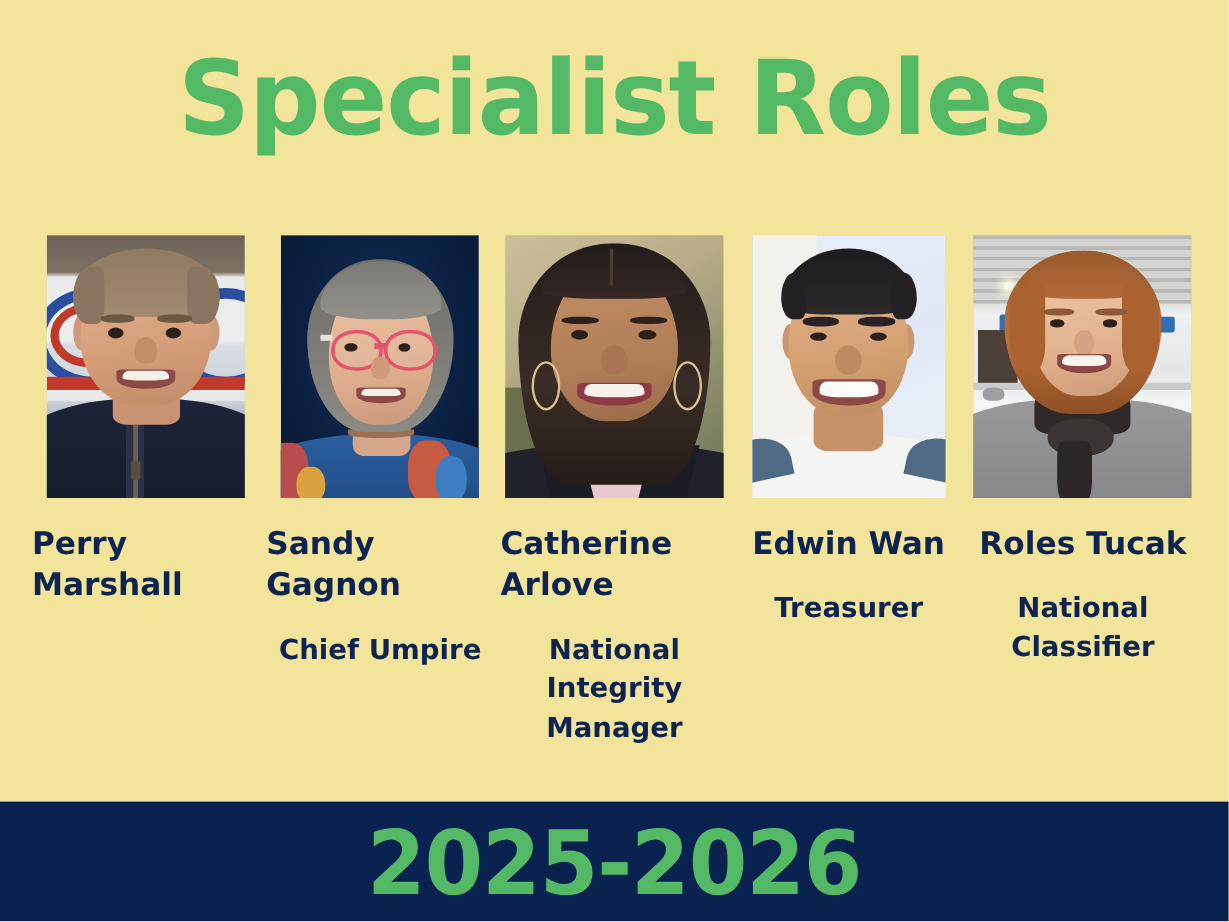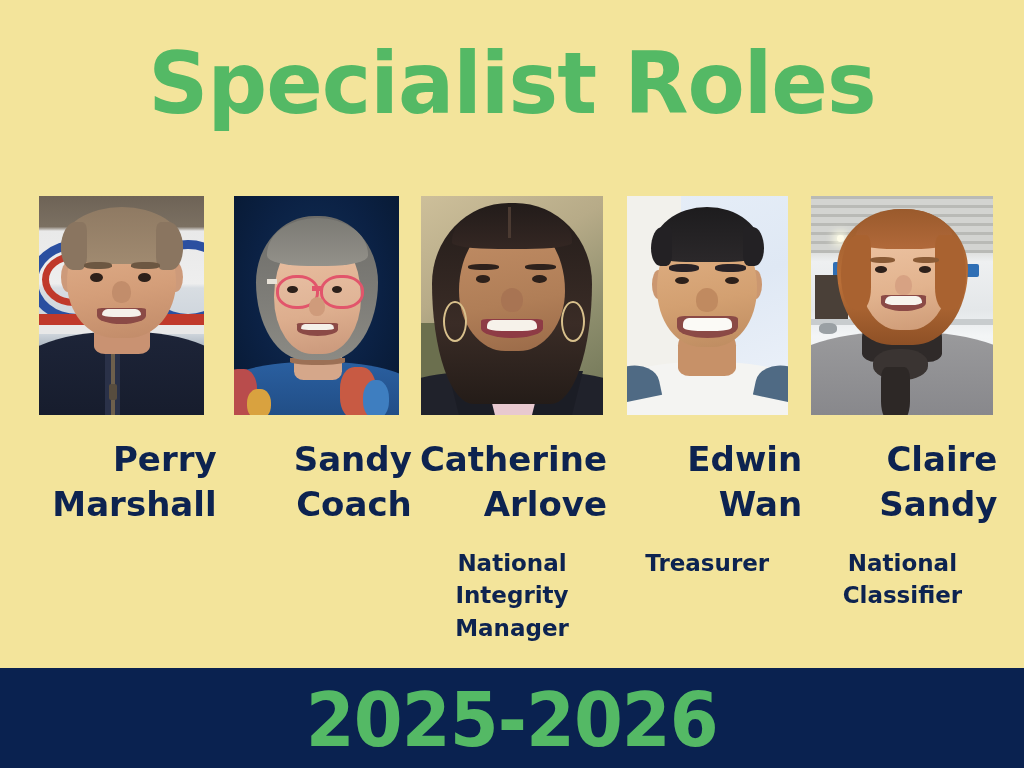--- a/index.html
+++ b/index.html
@@ -66,24 +66,24 @@
     background: #cfcfcf;
     flex: none;
   }
   .person.wide .photo { width: 182px; }
   .person.narrow .photo { width: 161px; }
 
   .person-name {
     margin-top: 22px;
     font-family: "DejaVu Sans", sans-serif;
     font-weight: 700;
-    font-size: 34px;
+    font-size: 26px;
     line-height: 1.32;
     color: #0d2350;
-    text-align: right;
+    text-align: left;
     max-width: 190px;
   }
   .person-role {
     margin-top: 20px;
     font-family: "DejaVu Sans", sans-serif;
     font-weight: 700;
     font-size: 23px;
     line-height: 1.42;
     color: #0d2350;
     text-align: center;
@@ -231,21 +231,22 @@
 
         <div class="eye" style="left:32%;top:41%;width:6.5%;height:3.4%;"></div>
         <div class="eye" style="left:59%;top:41%;width:6.5%;height:3.4%;"></div>
 
         <div class="nose" style="left:45%;top:46%;width:10%;height:9%;background:#cf9b7b;"></div>
 
         <div class="mouth" style="left:38%;top:58%;width:25%;height:6%;">
             <div class="teeth"></div>
           </div>
       </div>
-      <div class="person-name">Sandy Coach</div>
+      <div class="person-name">Sandy Gagnon</div>
+      <div class="person-role">Chief Umpire</div>
     </div>
 
     <div class="person wide">
       <div class="photo">
         <div class="pbg p4-bg"></div>
         <div class="shape" style="left:0;top:58%;width:26%;height:42%;background:#6b6f4e;"></div>
 
         <div class="torso" style="left:-14%;top:80%;width:128%;height:24%;background:#20222b;border-radius:40% 40% 0 0;"></div>
 
         <div class="shape" style="left:26%;top:82%;width:48%;height:20%;background:#e8c9cf;border-radius:30% 30% 0 0;"></div>
@@ -349,21 +350,21 @@
 
         <div class="eye" style="left:35%;top:32%;width:6.5%;height:3%;"></div>
         <div class="eye" style="left:59%;top:32%;width:6.5%;height:3%;"></div>
 
         <div class="nose" style="left:46%;top:36%;width:9%;height:9%;background:#d7a283;"></div>
 
         <div class="mouth" style="left:38%;top:45%;width:25%;height:7.5%;">
             <div class="teeth" style="height:58%;background:#f7f4ee;"></div>
           </div>
       </div>
-      <div class="person-name">Claire Sandy</div>
+      <div class="person-name">Roles Tucak</div>
       <div class="person-role">National Classifier</div>
     </div>
 
   </div>
 
   <div id="banner">
     <div id="banner-year">2025-2026</div>
   </div>
 
 </div>

